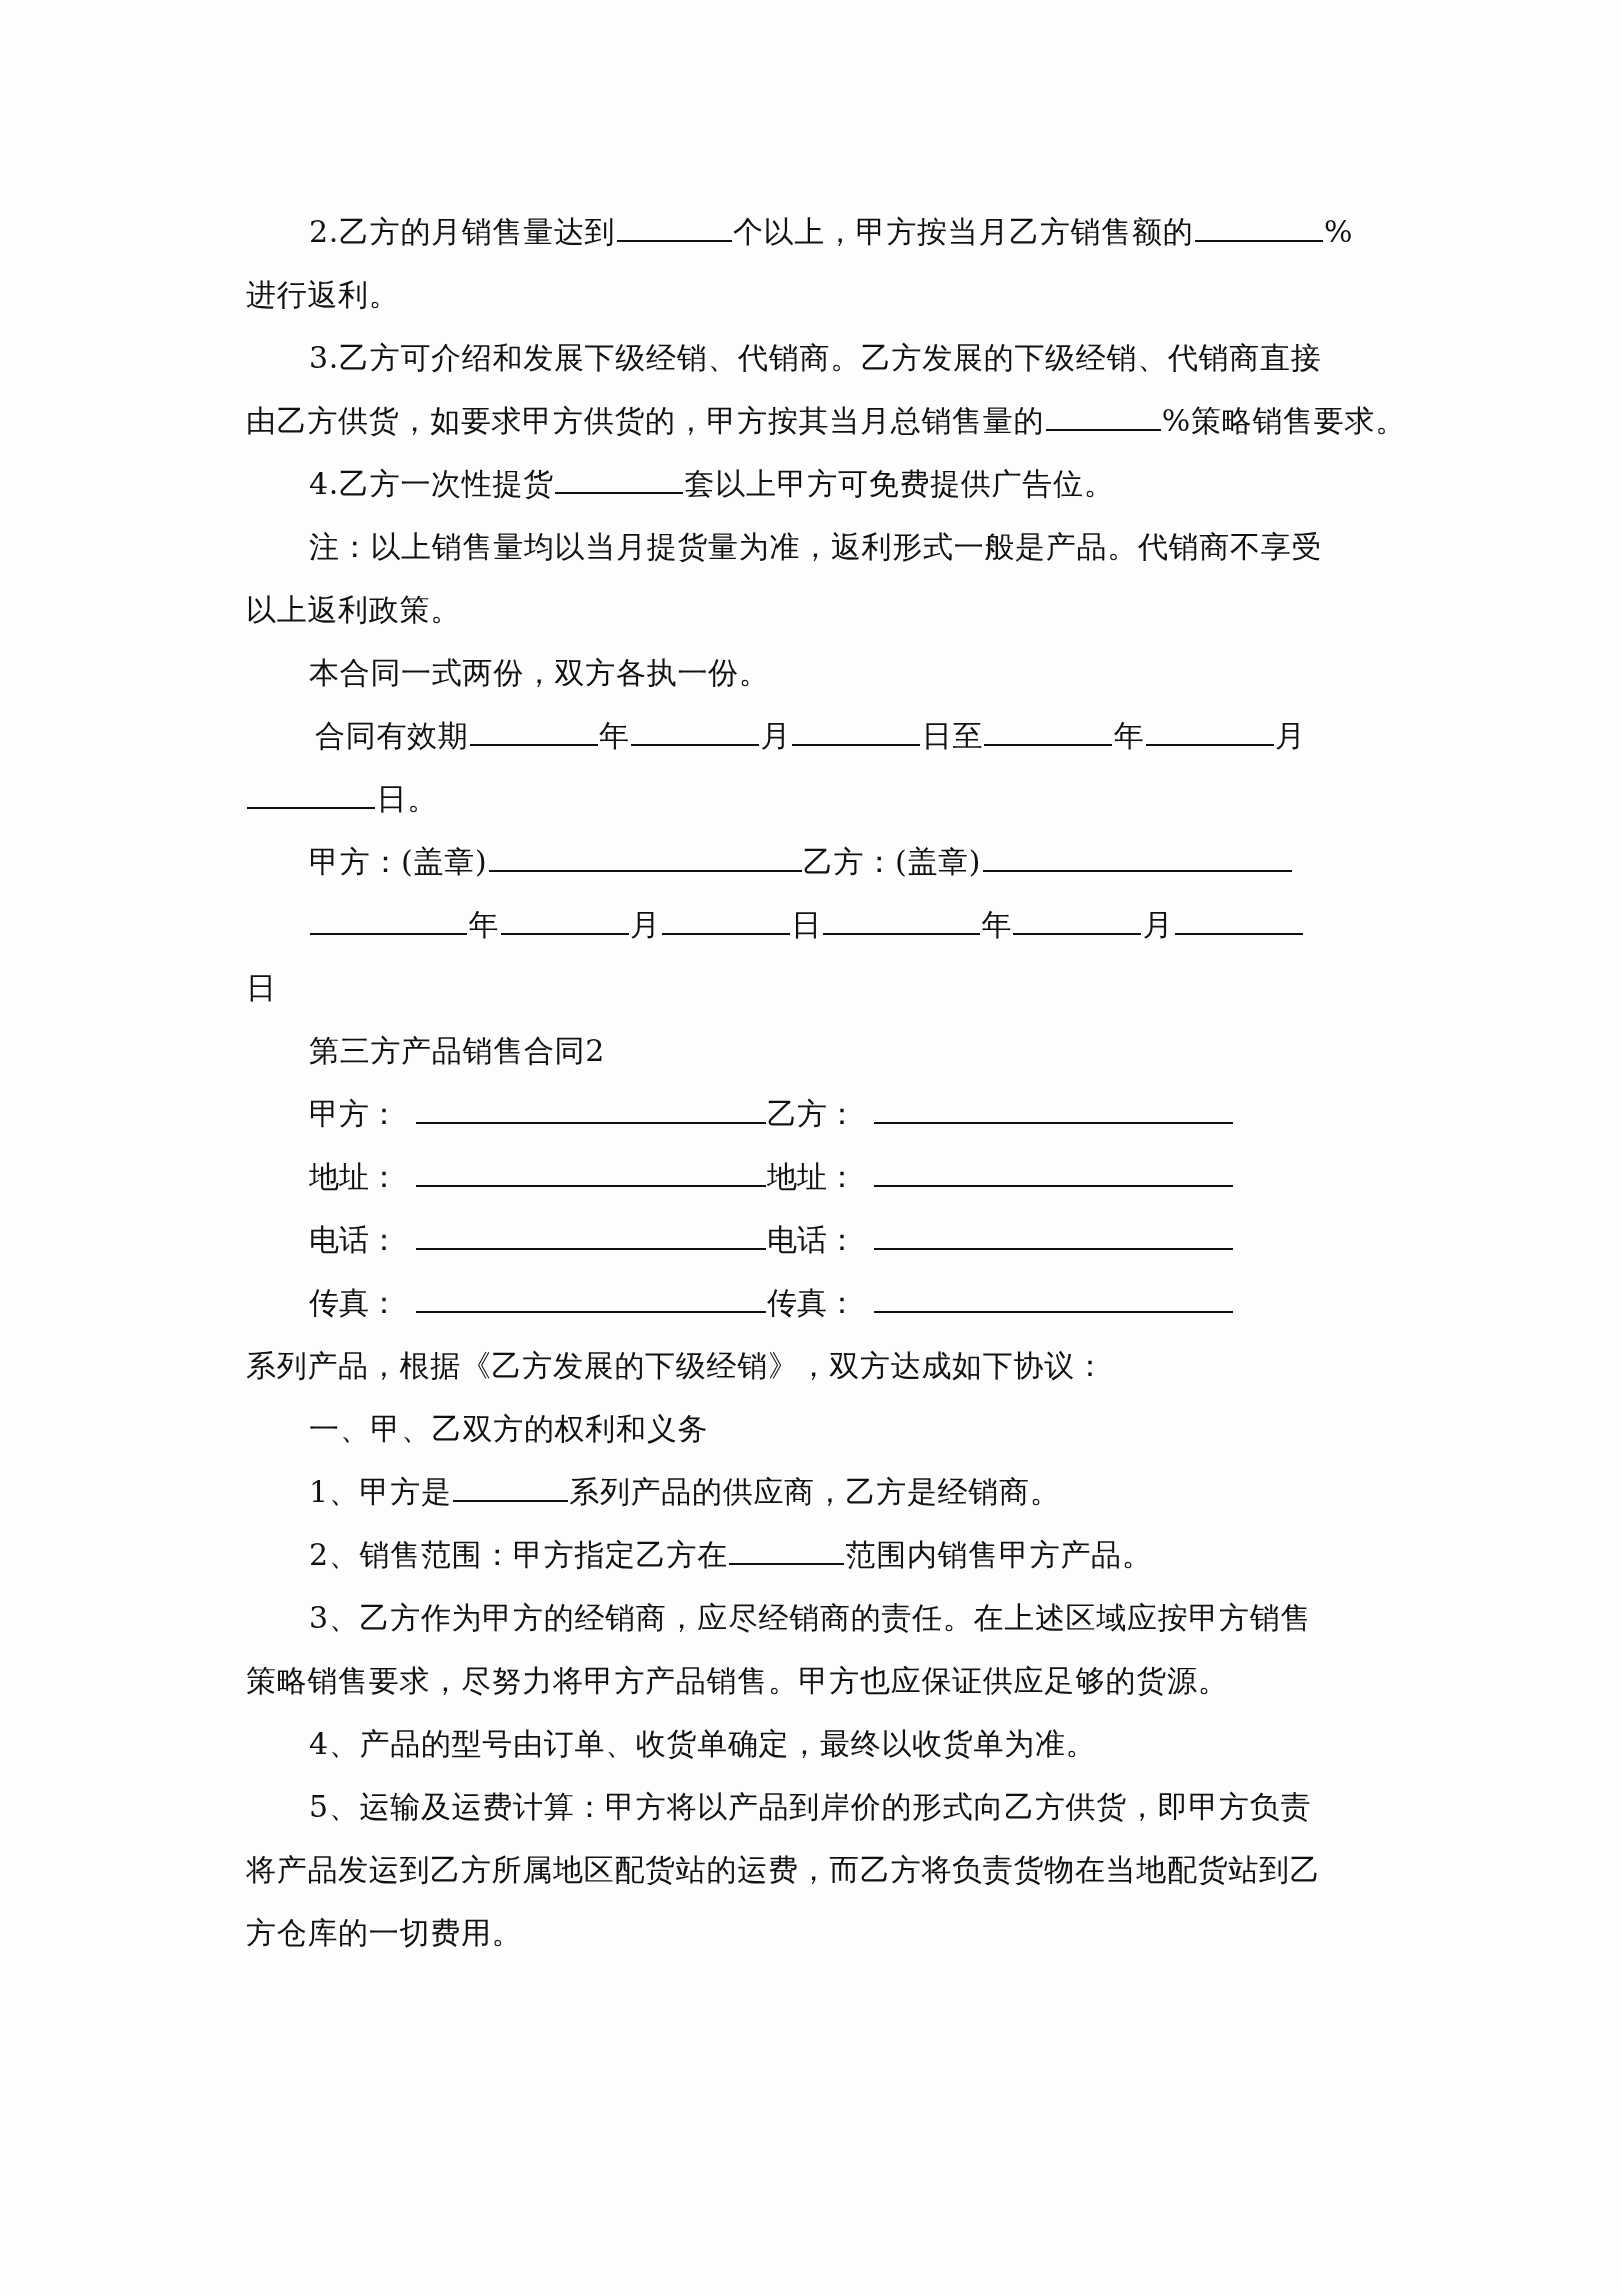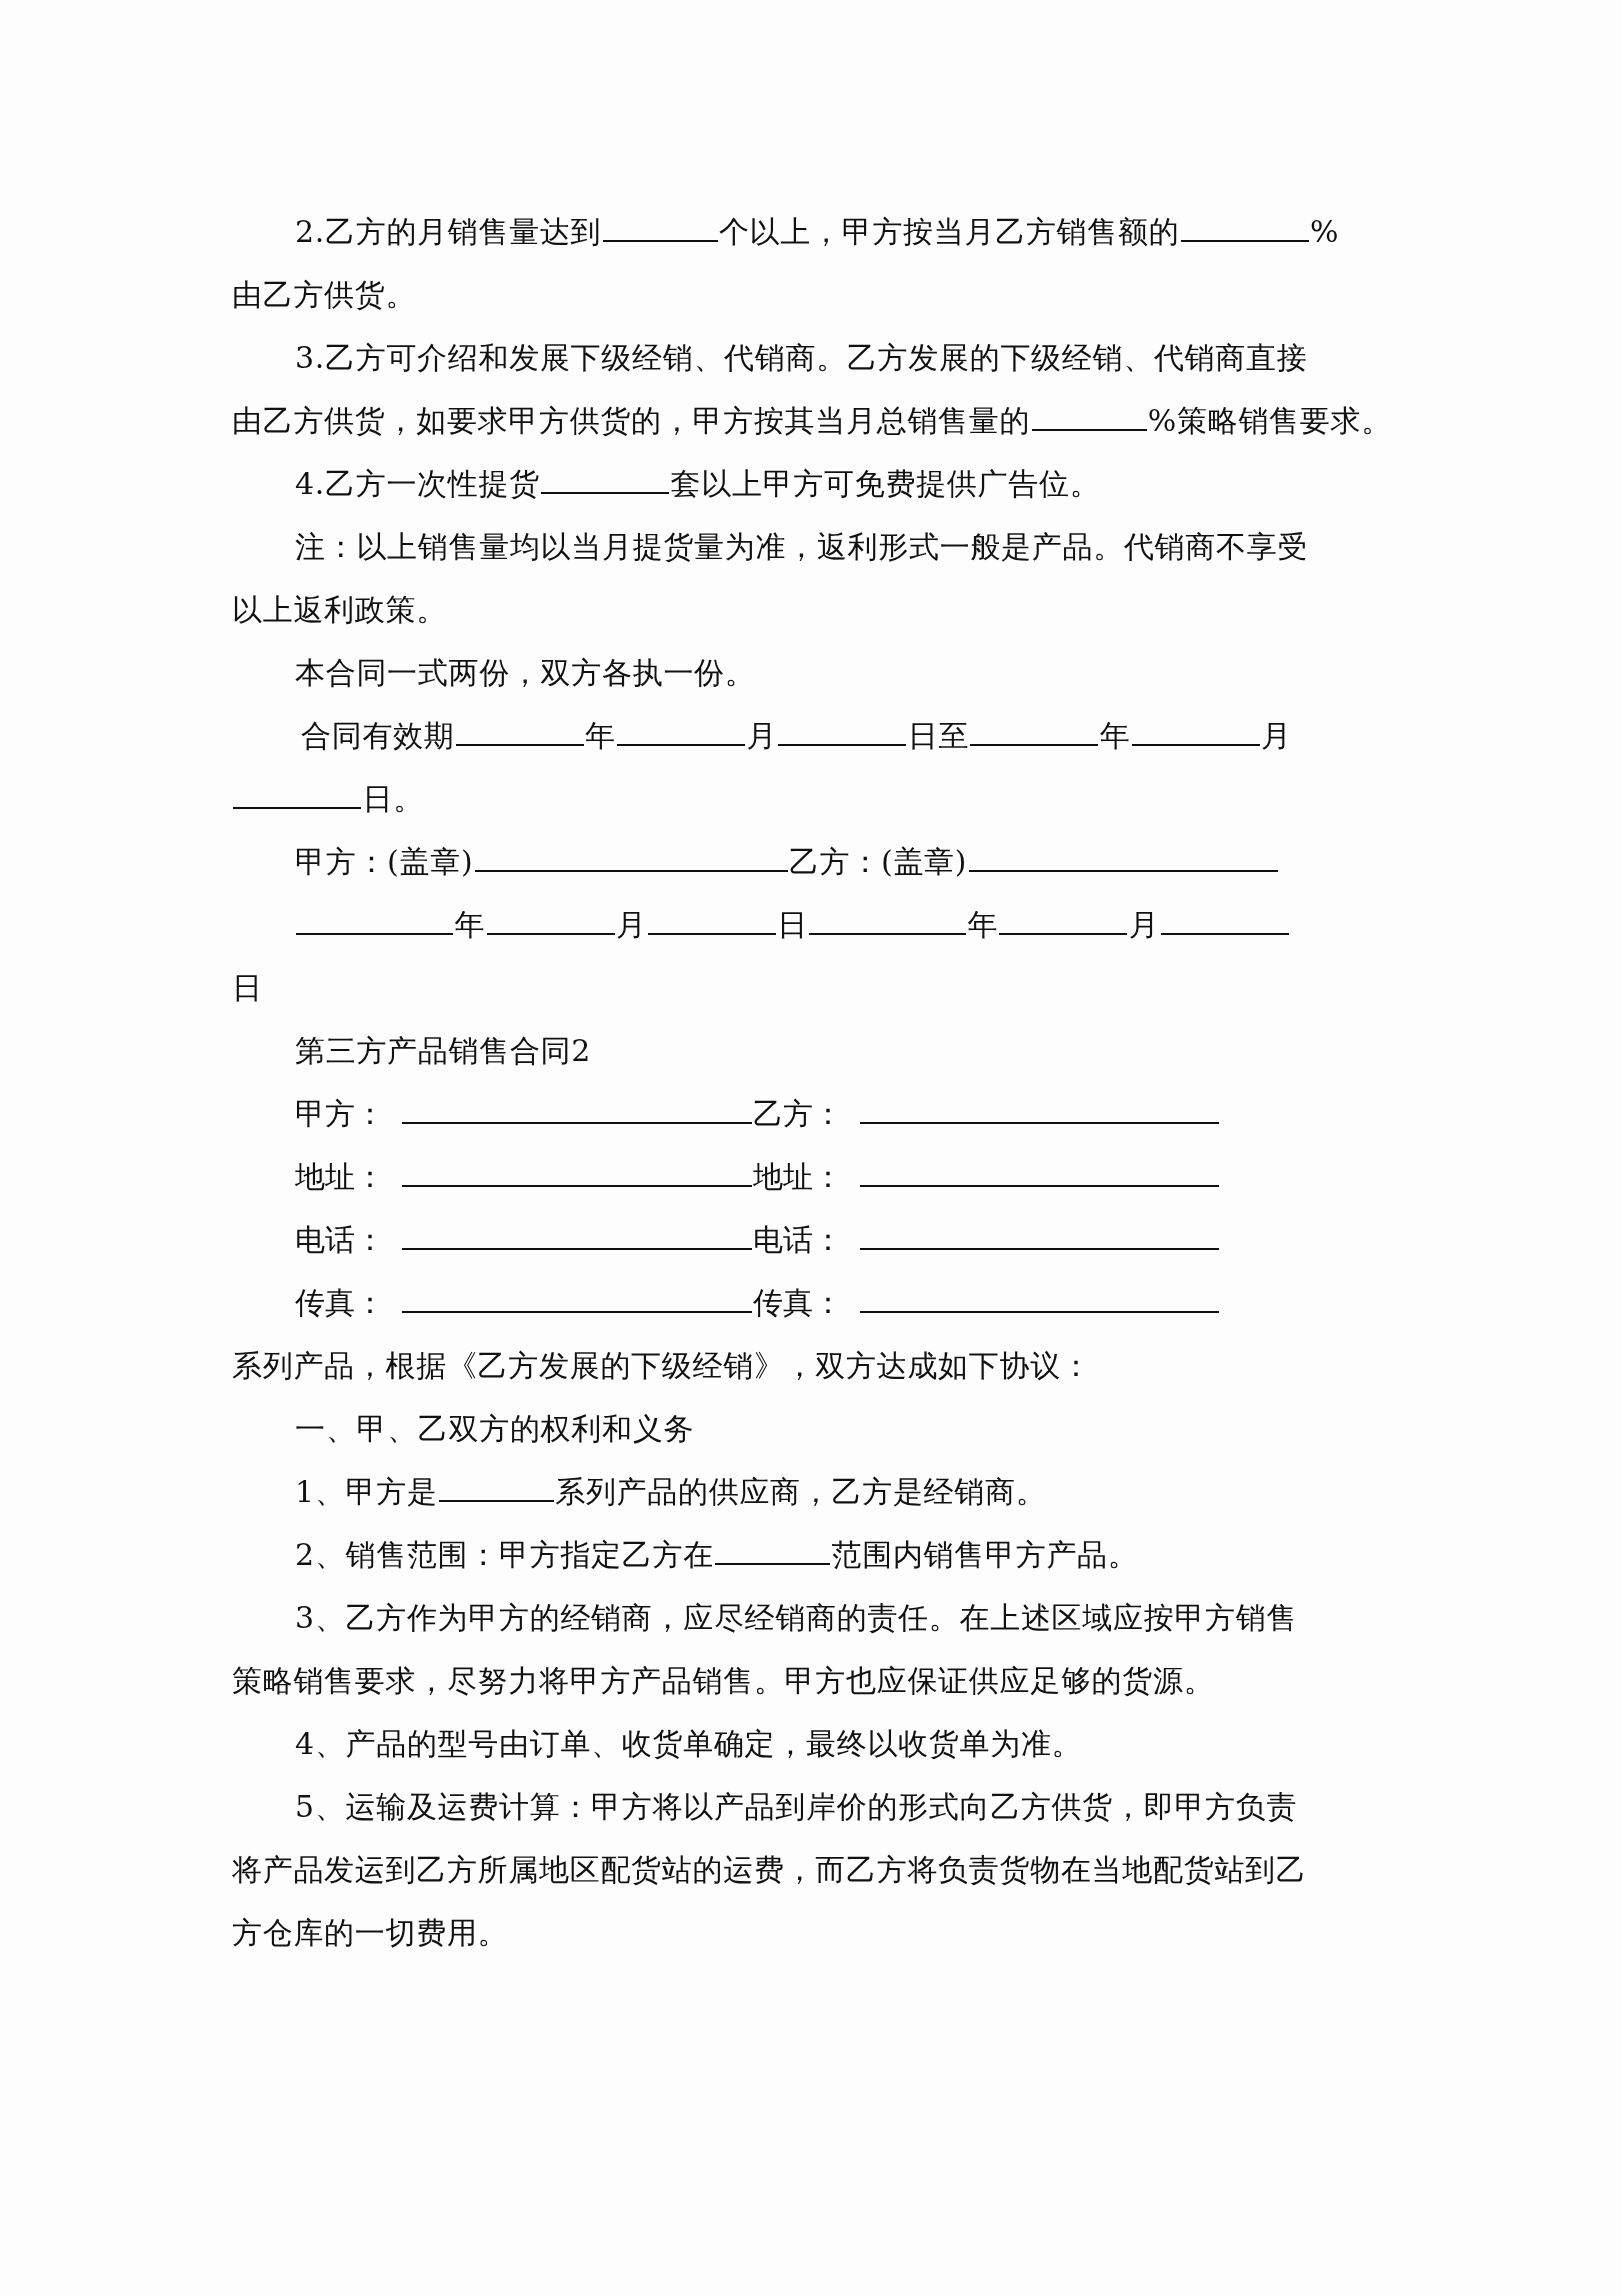--- a/index.html
+++ b/index.html
@@ -10,21 +10,21 @@
     body {
       width: 1623px;
       height: 2295px;
       position: relative;
       overflow: hidden;
       font-family: "DejaVu Serif", "Liberation Serif", serif;
       color: #111;
     }
     .page {
       position: absolute;
-      left: 232px;
+      left: 246px;
       top: 200px;
       width: 1132px;
     }
     .line {
       height: 63px;
       line-height: 63px;
       font-size: 30px;
       white-space: nowrap;
       letter-spacing: 0.7px;
       position: relative;
@@ -61,21 +61,21 @@
     .form-row .cell.left { width: 458px; }
   </style>
 </head>
 <body>
 
 <div class="page">
 
   <div class="line indent">
     <span>2.乙方的月销售量达到</span><span class="blank b-s"></span><span>个以上，甲方按当月乙方销售额的</span><span class="blank b-m"></span><span>%</span>
   </div>
-  <div class="line">由乙方供货。</div>
+  <div class="line">进行返利。</div>
 
   <div class="line indent">3.乙方可介绍和发展下级经销、代销商。乙方发展的下级经销、代销商直接</div>
   <div class="line">
     <span>由乙方供货，如要求甲方供货的，甲方按其当月总销售量的</span><span class="blank b-s"></span><span>%策略销售要求。</span>
   </div>
 
   <div class="line indent">
     <span>4.乙方一次性提货</span><span class="blank b-m"></span><span>套以上甲方可免费提供广告位。</span>
   </div>
 

